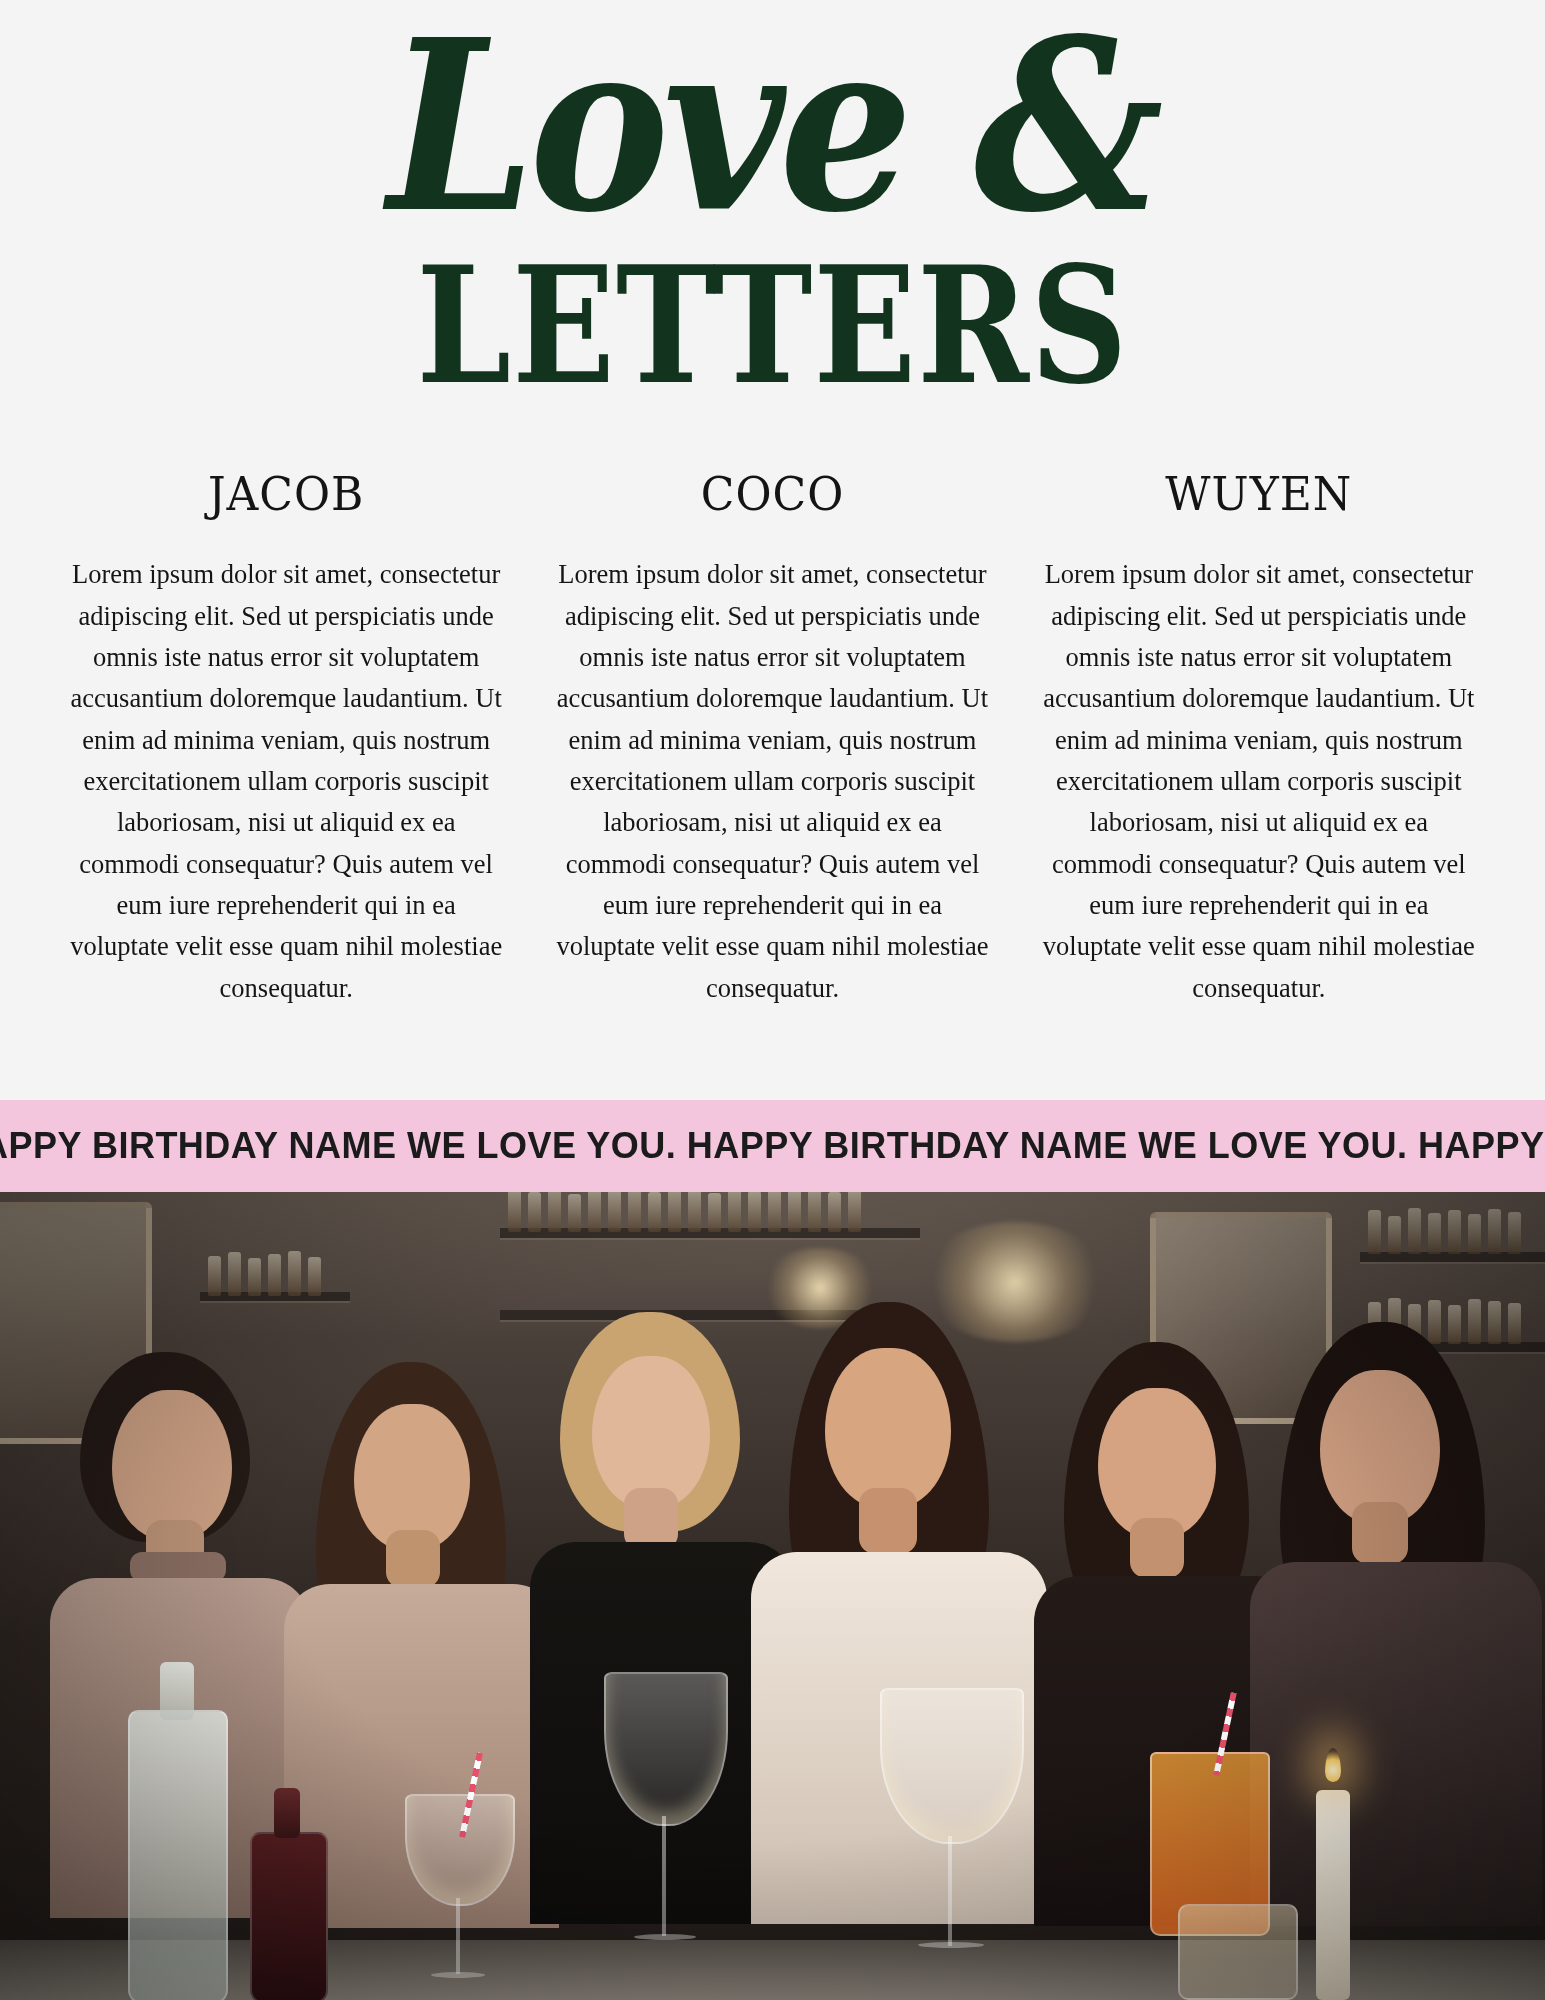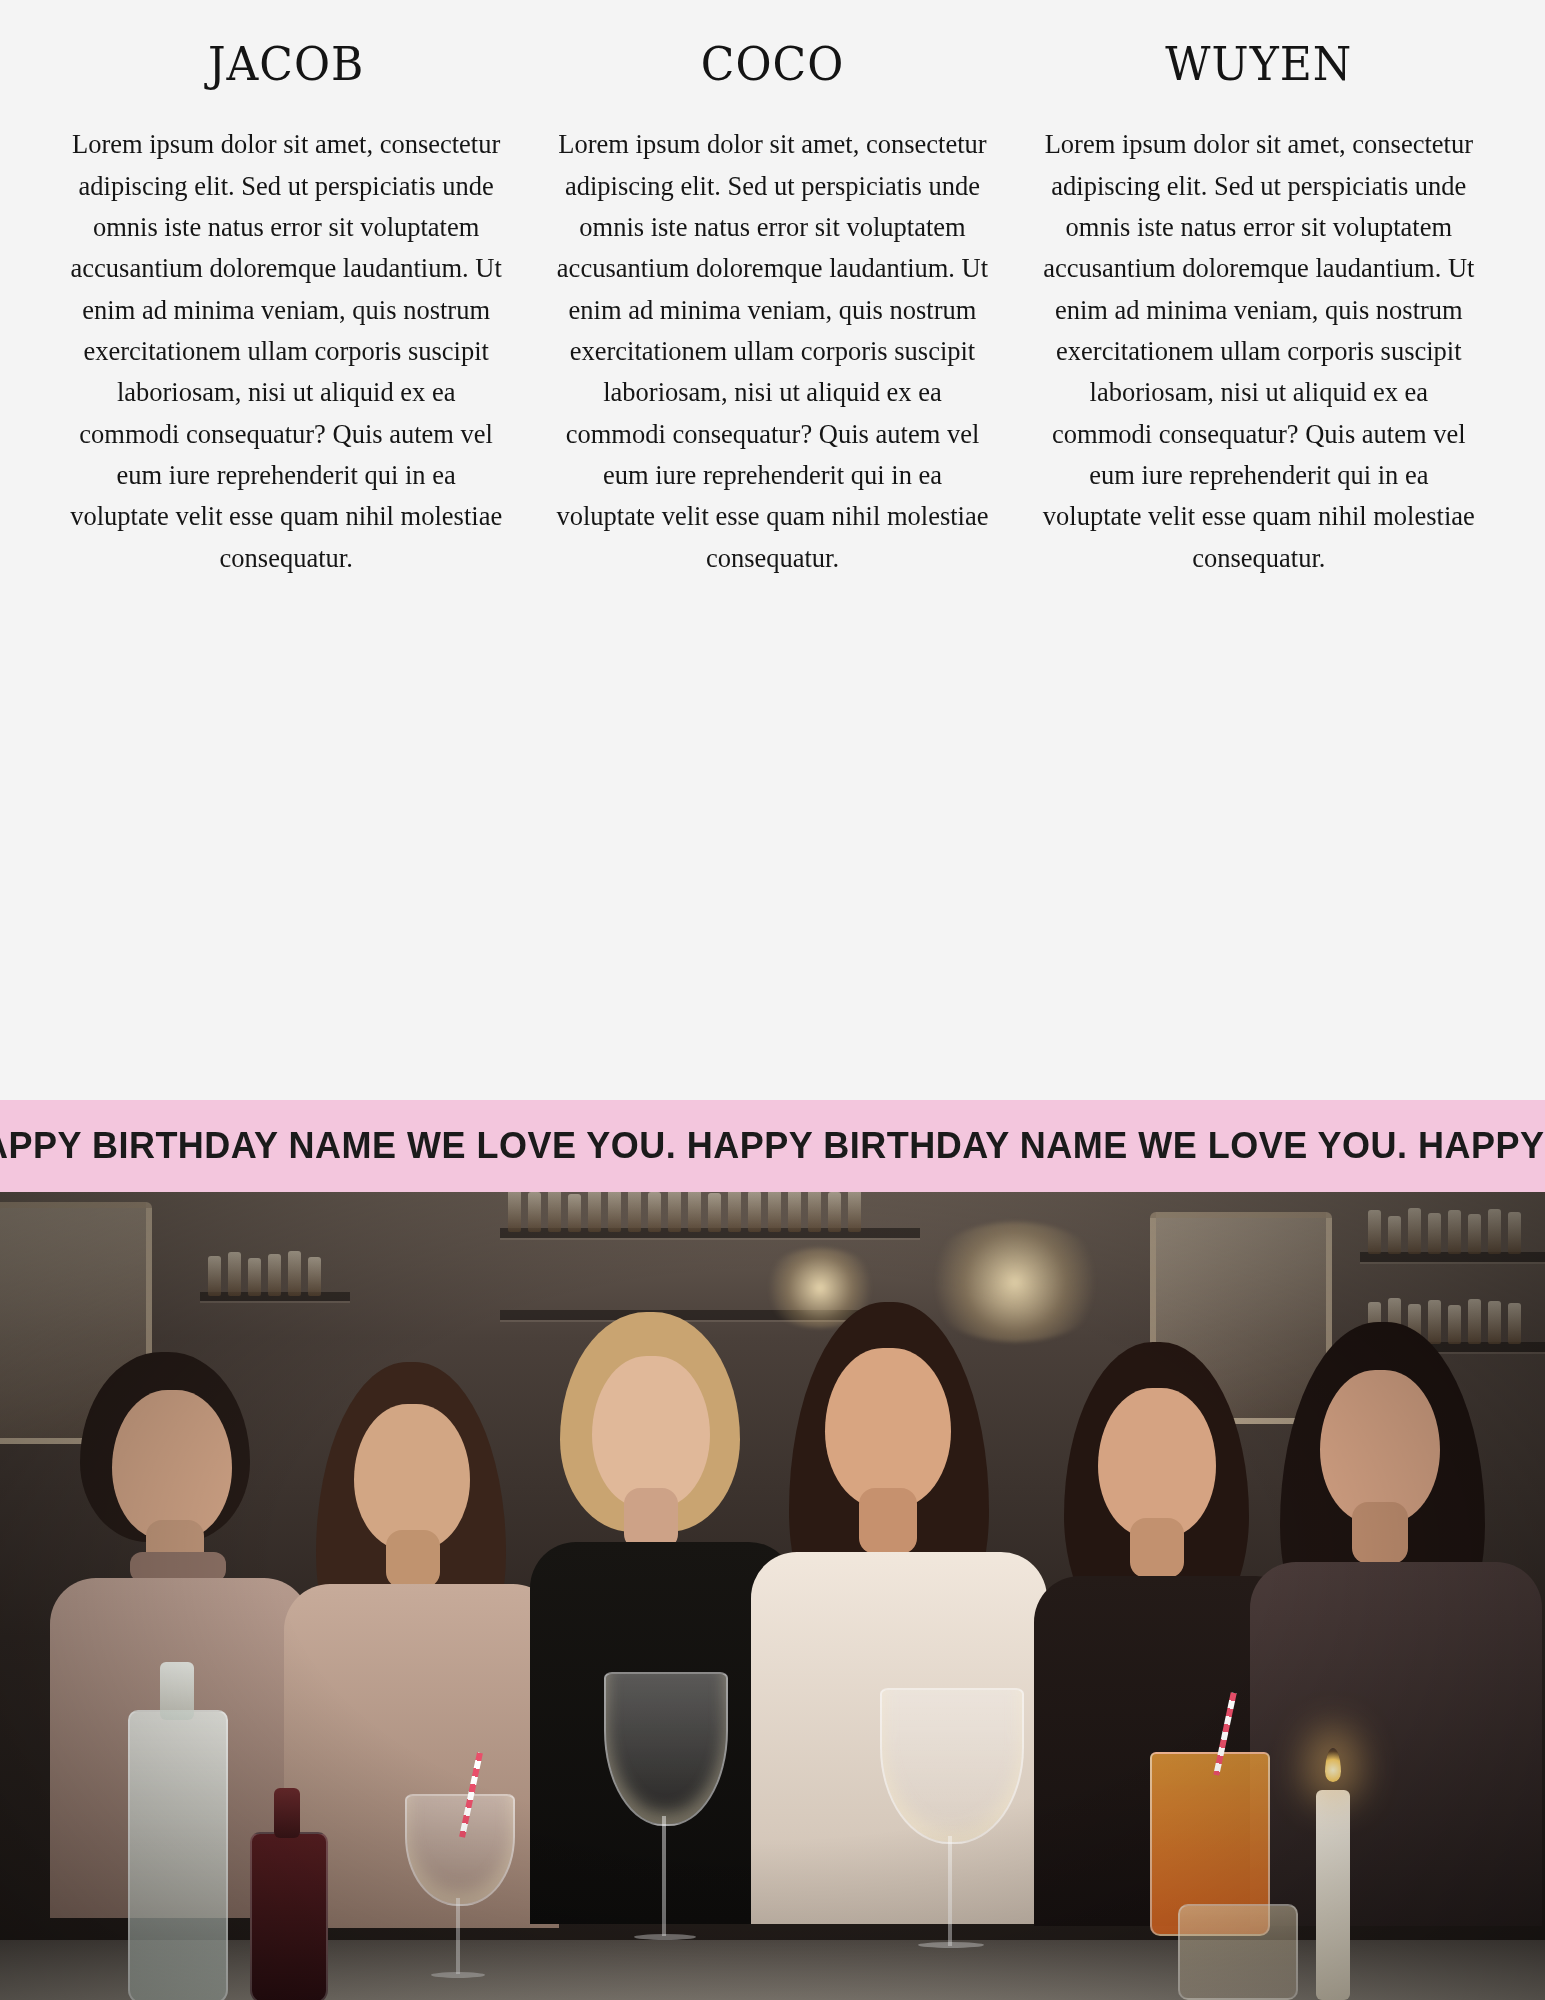--- a/index.html
+++ b/index.html
@@ -256,20 +256,24 @@
     inset: 0;
     background: radial-gradient(ellipse at 50% 45%, rgba(0,0,0,0) 45%, rgba(0,0,0,0.45) 100%);
     pointer-events: none;
   }
 </style>
 </head>
 <body>
 
 <div class="page">
 
+  <div class="masthead">
+    <div class="masthead-script">Love &amp;</div>
+    <div class="masthead-block">LETTERS</div>
+  </div>
 
   <div class="columns">
 
     <div class="col">
       <div class="col-title">JACOB</div>
       <div class="col-body">Lorem ipsum dolor sit amet, consectetur adipiscing elit. Sed ut perspiciatis unde omnis iste natus error sit voluptatem accusantium doloremque laudantium. Ut enim ad minima veniam, quis nostrum exercitationem ullam corporis suscipit laboriosam, nisi ut aliquid ex ea commodi consequatur? Quis autem vel eum iure reprehenderit qui in ea voluptate velit esse quam nihil molestiae consequatur.</div>
     </div>
 
     <div class="col">
       <div class="col-title">COCO</div>

